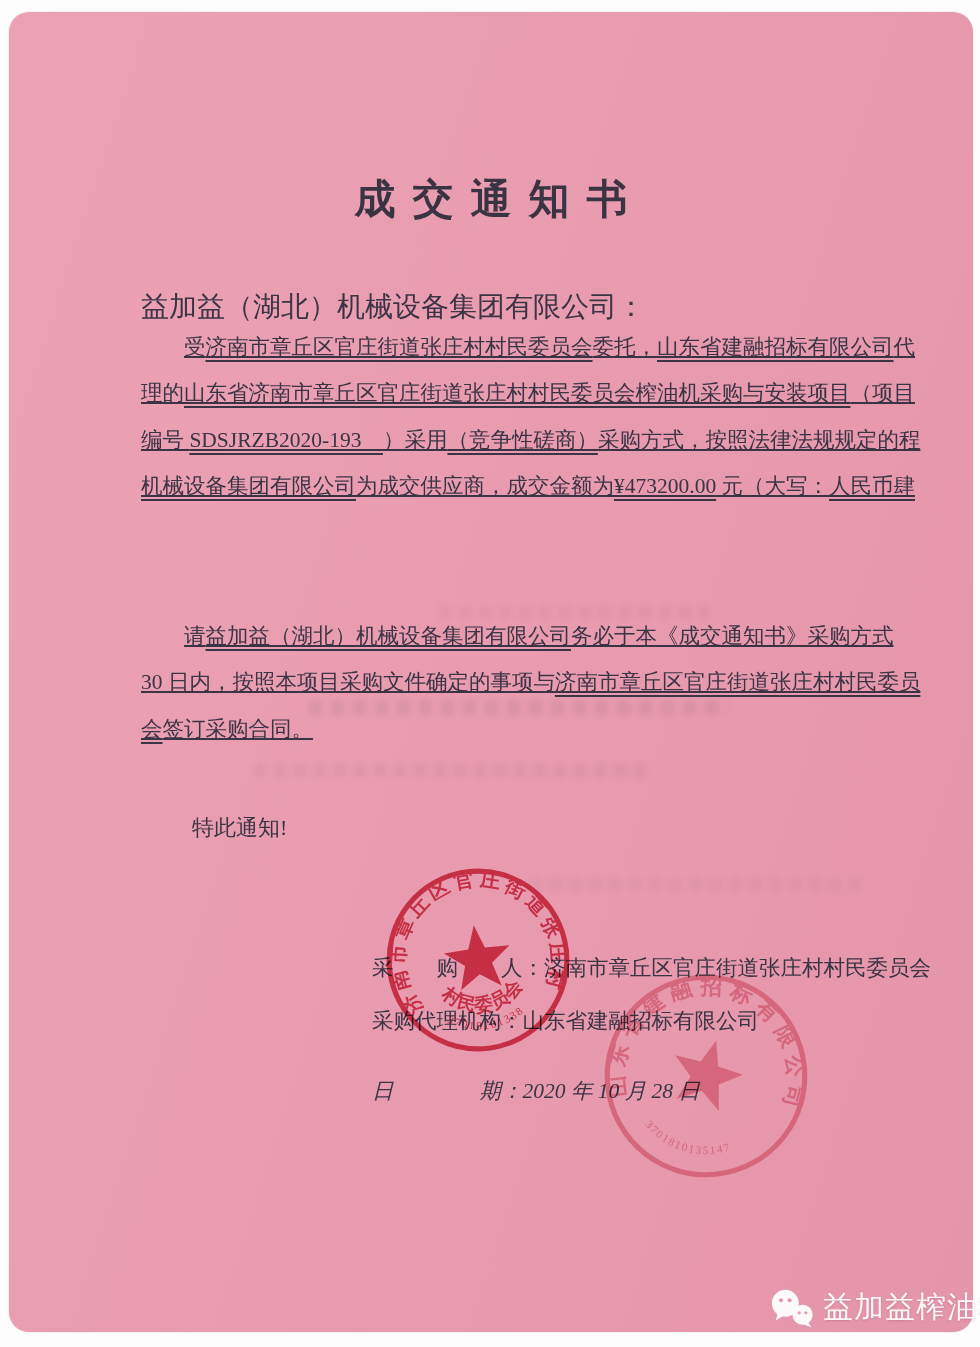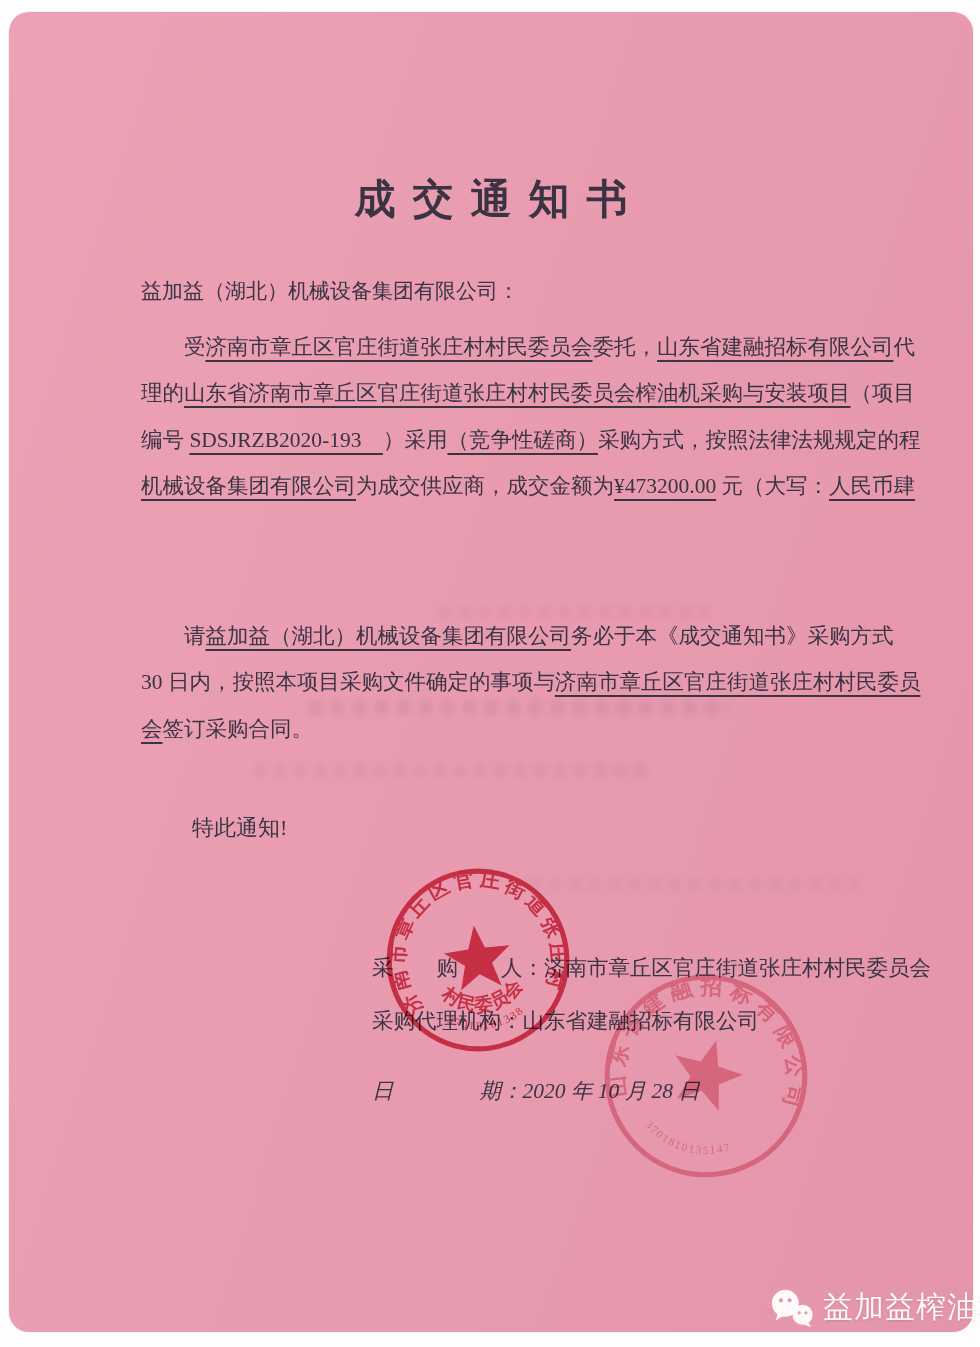--- a/index.html
+++ b/index.html
@@ -4,25 +4,25 @@
 <style>
   html,body{margin:0;padding:0;background:#ffffff;}
   .page{position:relative;width:980px;height:1347px;background:#fdfdfd;overflow:hidden;
         font-family:"Liberation Serif","DejaVu Serif",serif;}
   .paper{position:absolute;left:9px;top:12px;right:7px;bottom:15px;
          background:linear-gradient(108deg,#ecA2b4 0%,#e99cb0 45%,#e595a9 100%);
          box-shadow:0 0 0 1px rgba(0,0,0,.04);border-radius:20px;}
   .doc-title{position:absolute;left:0;top:160px;width:100%;text-align:center;
              font-size:41px;font-weight:bold;color:#3a3342;letter-spacing:17px;margin:0;
              text-indent:17px;}
-  .addressee{position:absolute;left:132px;top:265px;font-size:21px;color:#3a3444;white-space:nowrap;font-family:Liberation Serif, serif;}
+  .addressee{position:absolute;left:132px;top:276px;font-size:28px;color:#3a3444;white-space:nowrap;font-family:Liberation Serif, serif;}
   .body-block{position:absolute;left:132px;width:722px;color:#3a3444;font-size:21.5px;}
   .p1{top:312px;}
   .p2{top:601px;}
-  .line{line-height:46.4px;white-space:nowrap;}
+  .line{line-height:46.4px;white-space:nowrap;text-decoration:underline;}
   .line.indent{text-indent:43px;}
   .u{text-decoration:underline;text-underline-offset:6px;text-decoration-thickness:1.5px;}
   .closing{position:absolute;left:183px;top:801px;font-size:22px;color:#3a3444;}
   .sig-row{position:absolute;left:363px;font-size:21.5px;color:#3a3444;white-space:nowrap;}
   .sig-row .lbl{display:inline-block;}
   .sig-buyer{top:941px;}
   .sig-agency{top:994px;}
   .sig-date{top:1064px;font-style:italic;}
   .stamp{position:absolute;mix-blend-mode:multiply;}
   .stamp-buyer{left:372px;top:851px;width:194px;height:194px;transform:rotate(-7deg);opacity:.92;}

